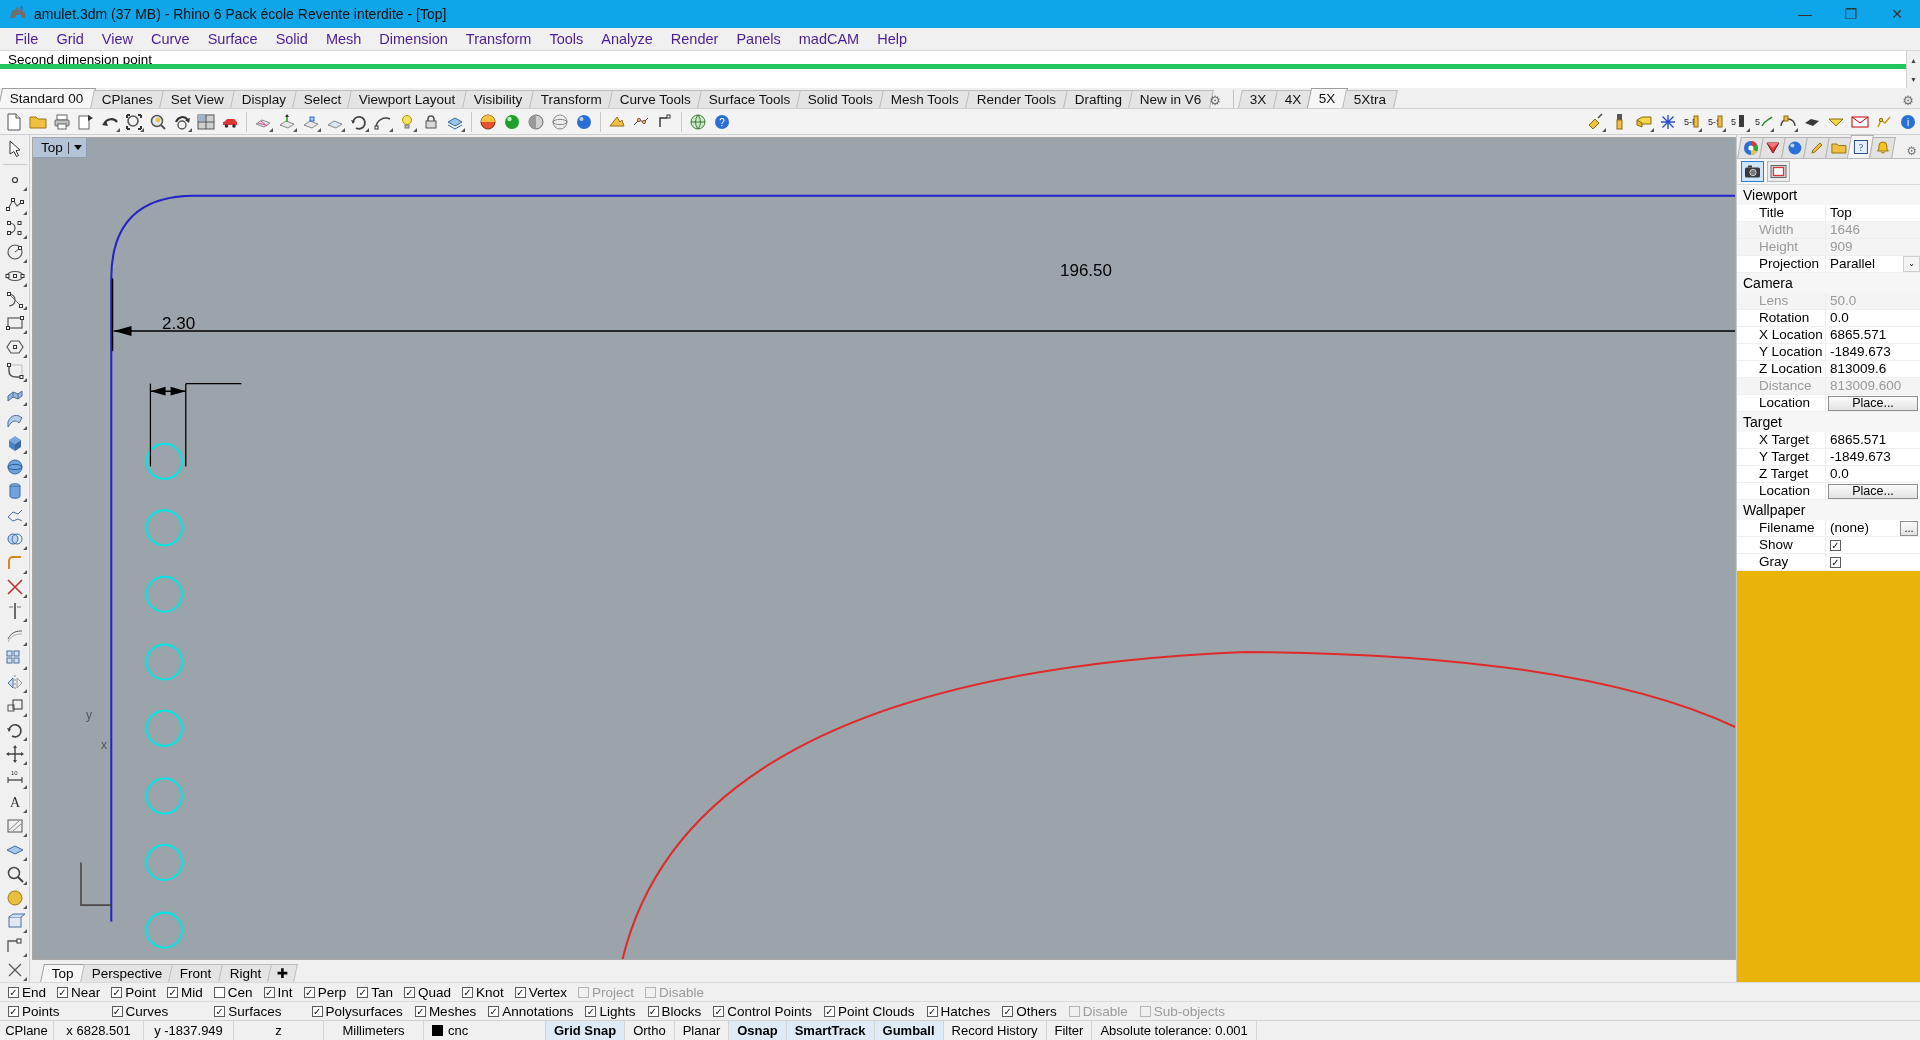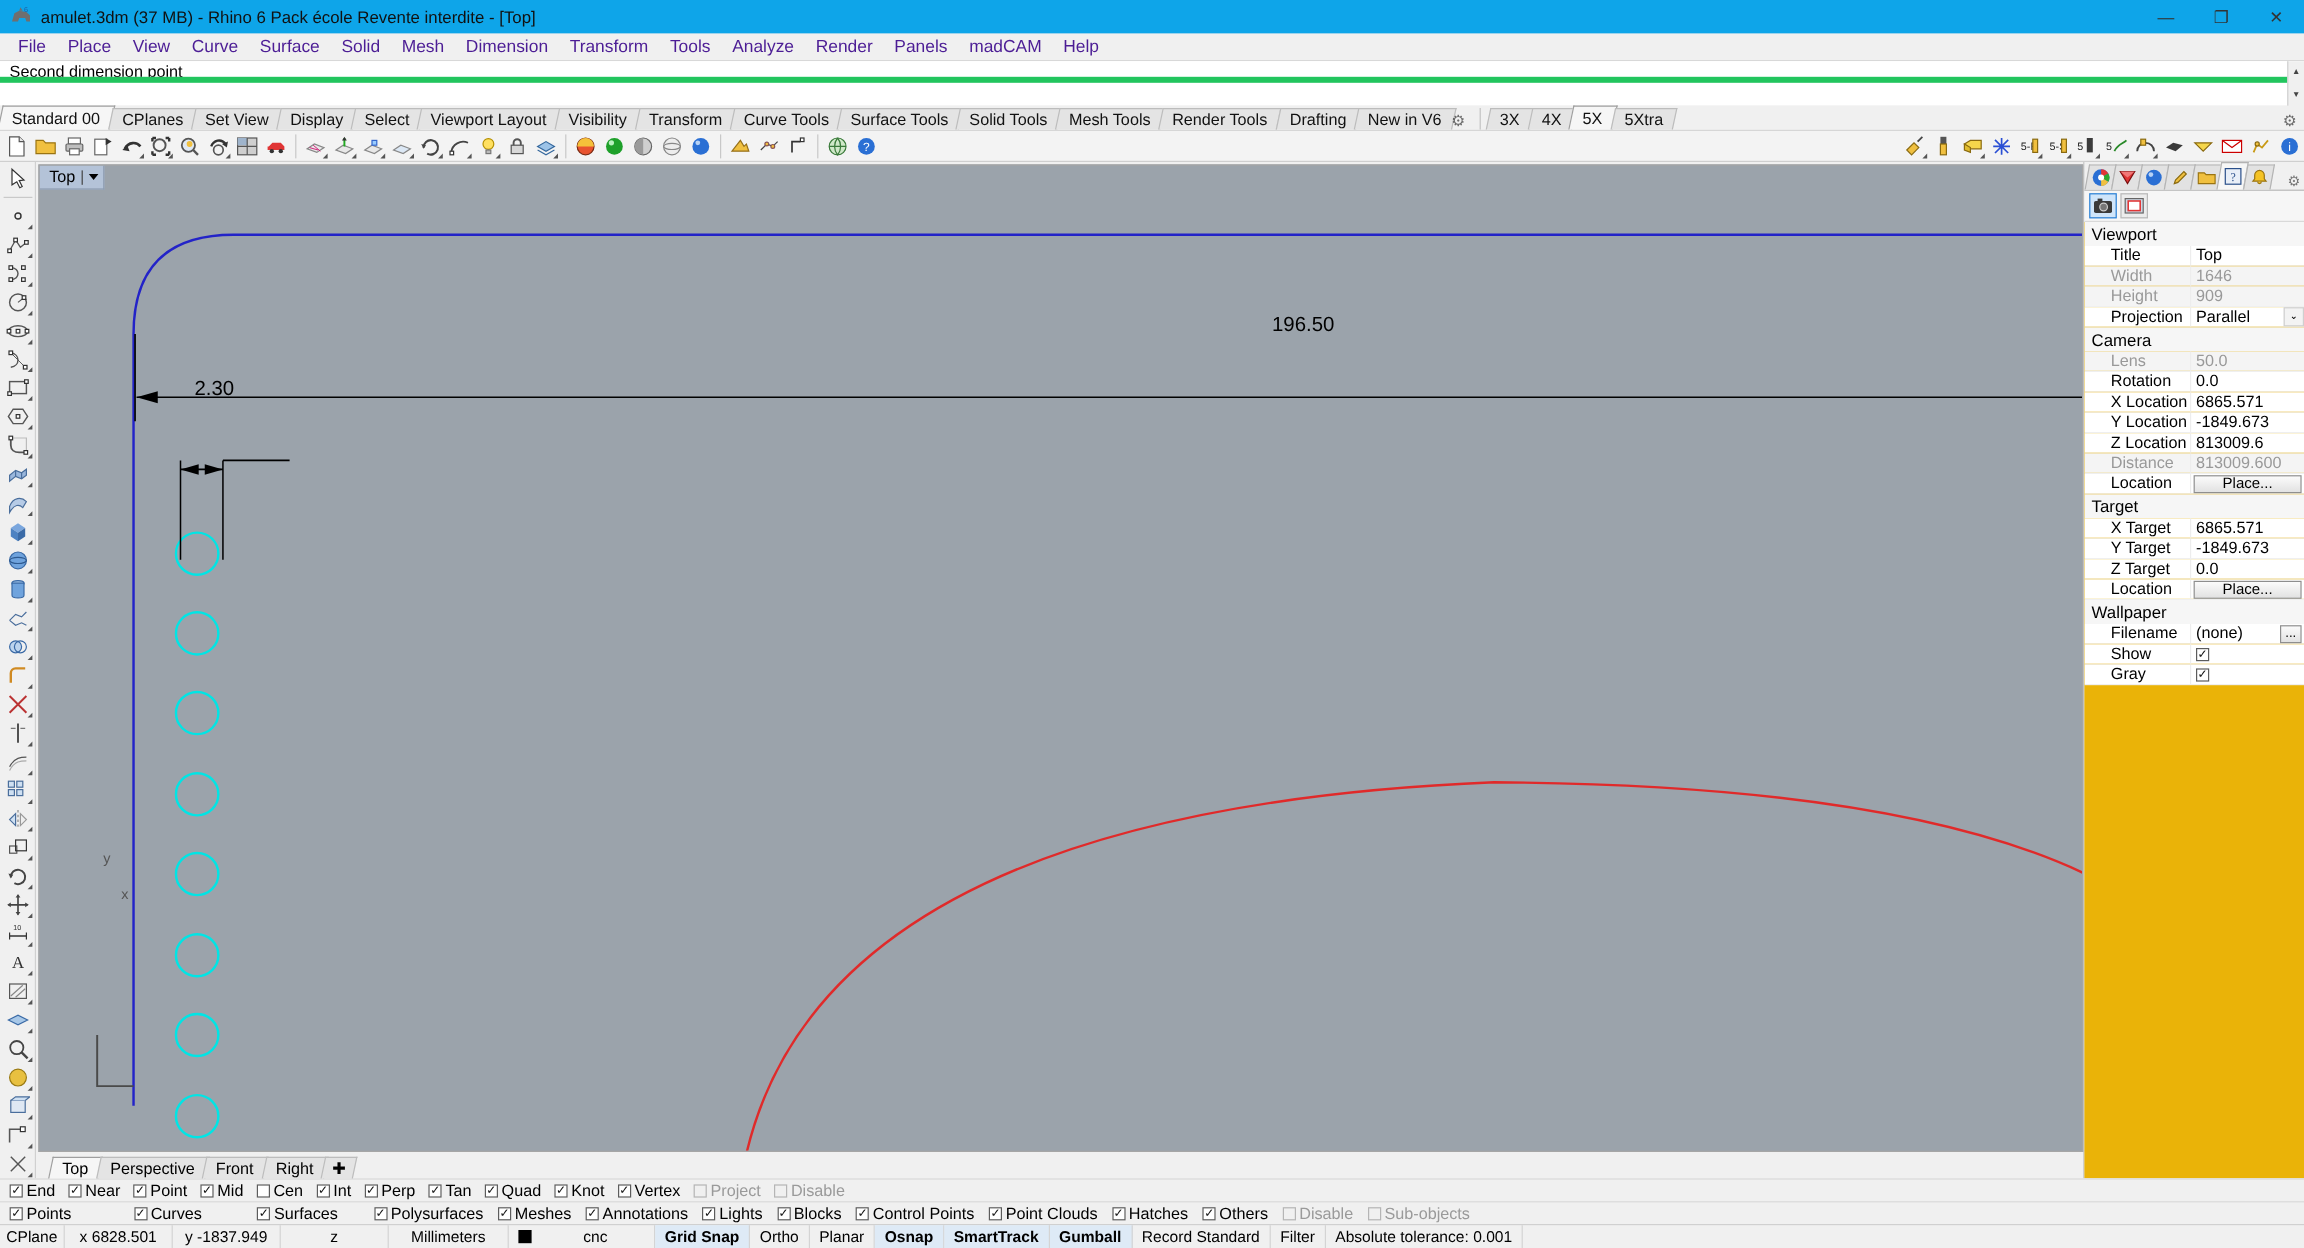--- a/index.html
+++ b/index.html
@@ -153,21 +153,21 @@
     <div class="ttl">amulet.3dm (37 MB) - Rhino 6 Pack école Revente interdite - [Top]</div>
     <div class="wctl">
       <div>—</div>
       <div>❐</div>
       <div class="close">✕</div>
     </div>
   </div>
 
   <div class="menubar" id="menubar">
       <span>File</span>
-      <span>Place</span>
+      <span>Grid</span>
       <span>View</span>
       <span>Curve</span>
       <span>Surface</span>
       <span>Solid</span>
       <span>Mesh</span>
       <span>Dimension</span>
       <span>Transform</span>
       <span>Tools</span>
       <span>Analyze</span>
       <span>Render</span>
@@ -1089,28 +1089,28 @@
         <span>Sub-objects</span>
       </div>
     </div>
 
   <div class="statusbar" id="statusbar">
       <div class="cell" style="width: 54px;">CPlane</div>
       <div class="cell" style="width: 90px;">x 6828.501</div>
       <div class="cell" style="width: 90px;">y -1837.949</div>
       <div class="cell" style="width: 90px;">z</div>
       <div class="cell" style="width: 100px;">Millimeters</div>
-      <div class="cell left" style="width: 122px; gap: 38px;">
+      <div class="cell left" style="width: 122px;">
         <span class="swatch" style="background: rgb(0, 0, 0);"></span>
         <span>cnc</span>
       </div>
       <div class="cell b">Grid Snap</div>
       <div class="cell">Ortho</div>
       <div class="cell">Planar</div>
       <div class="cell b">Osnap</div>
       <div class="cell b">SmartTrack</div>
       <div class="cell b">Gumball</div>
-      <div class="cell">Record Standard</div>
+      <div class="cell">Record History</div>
       <div class="cell">Filter</div>
       <div class="cell left">Absolute tolerance: 0.001</div>
     </div>
 
 </div>
 
 </body></html>

